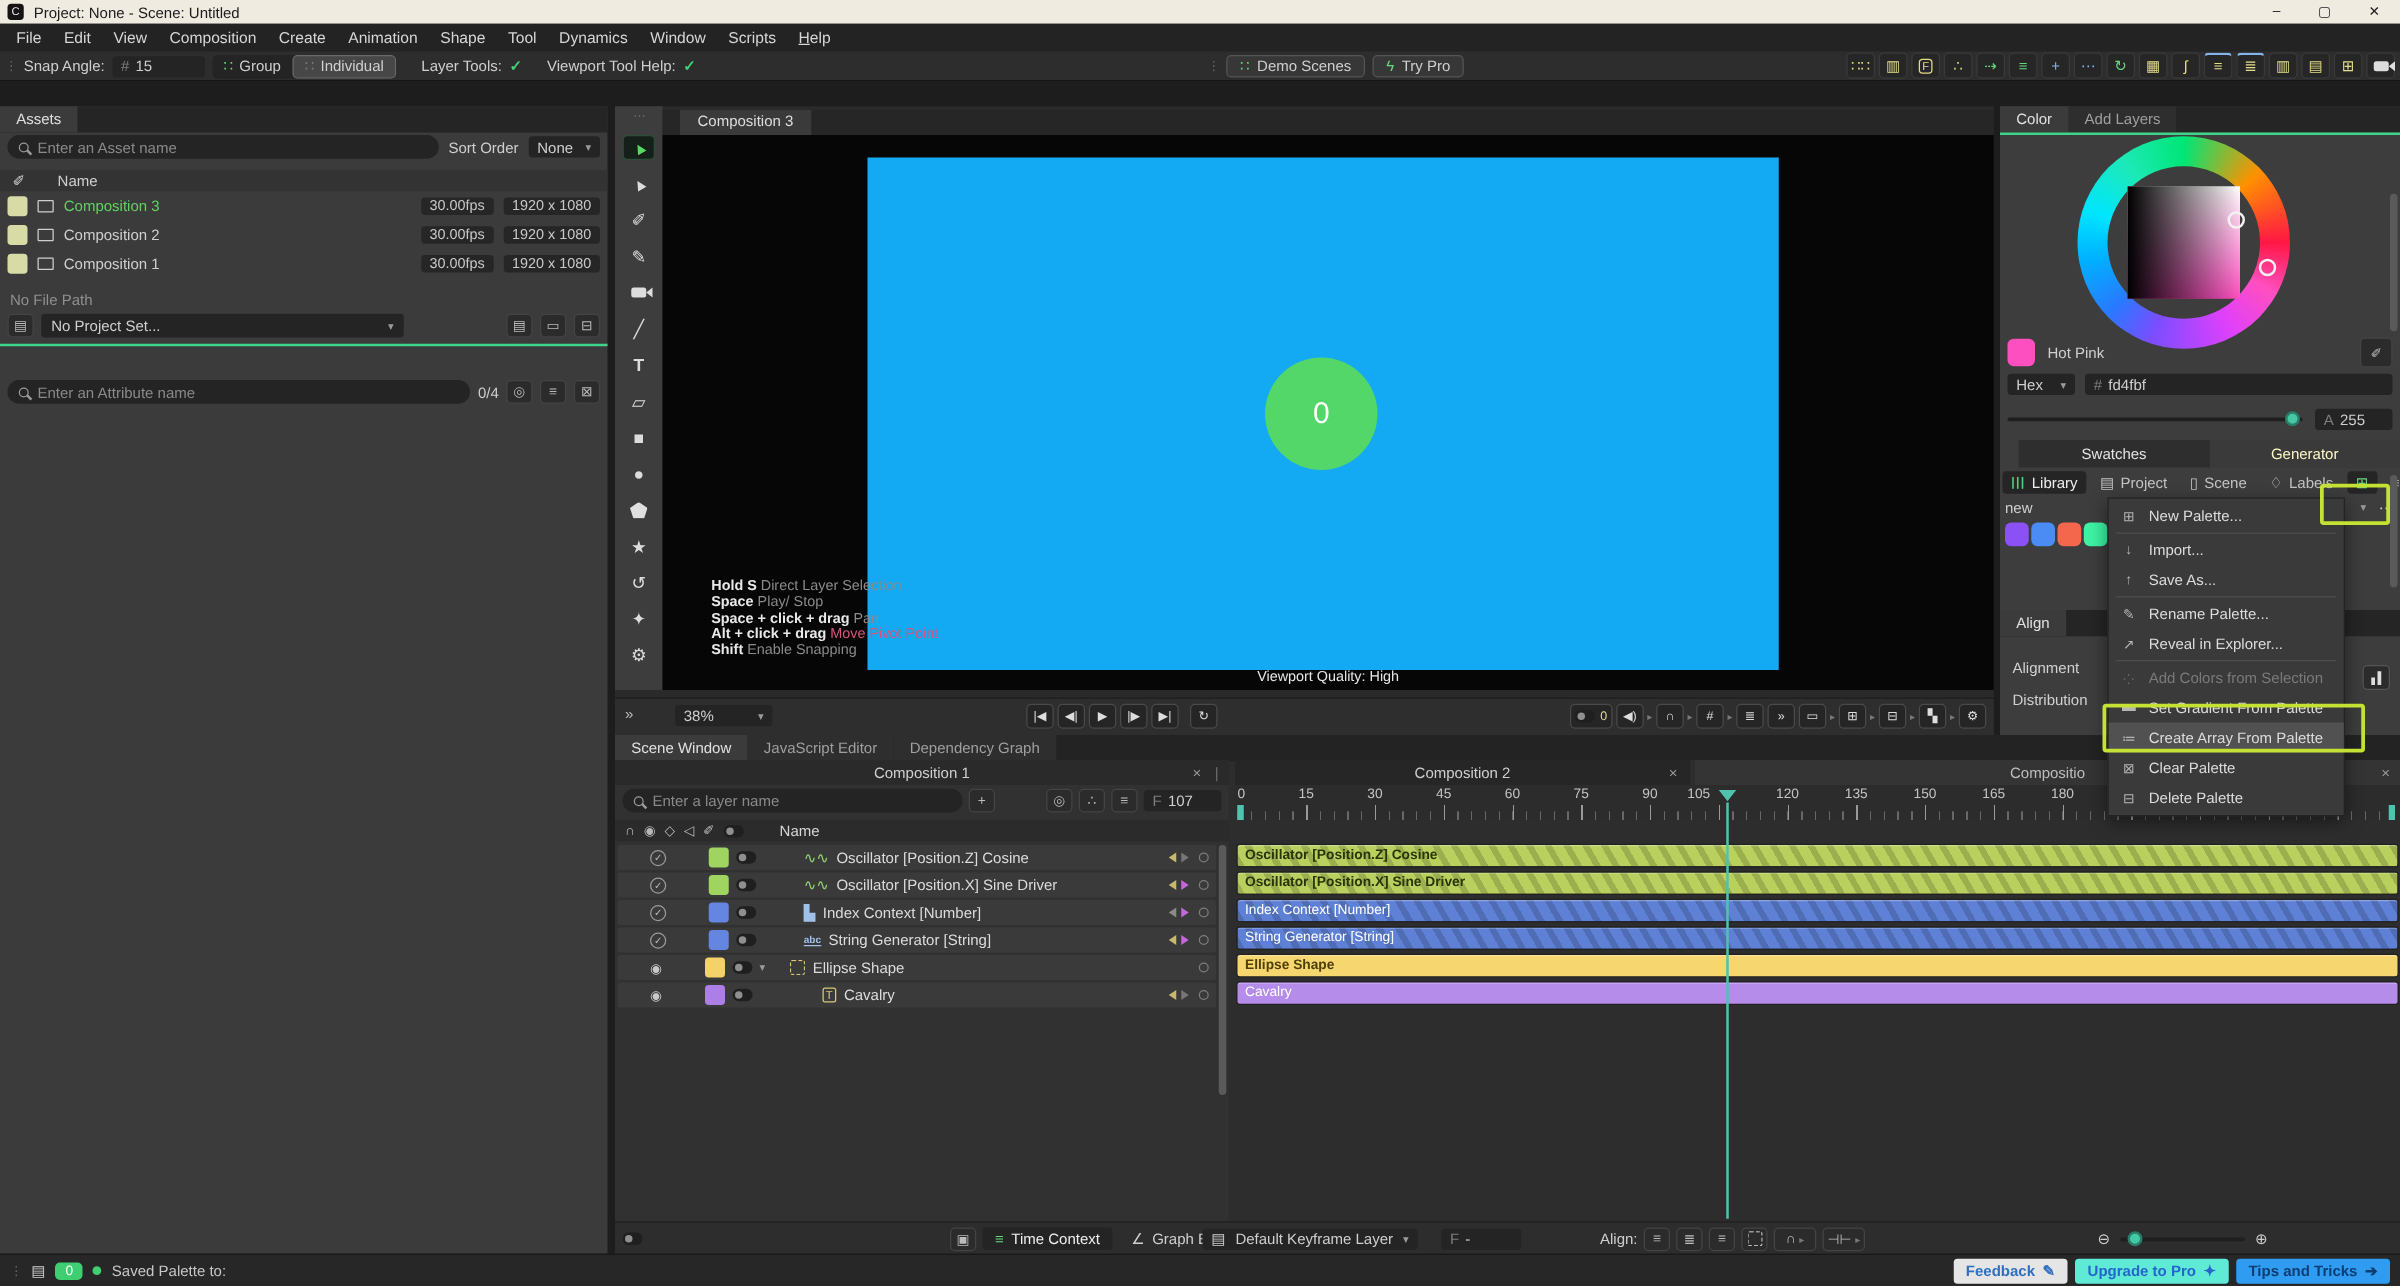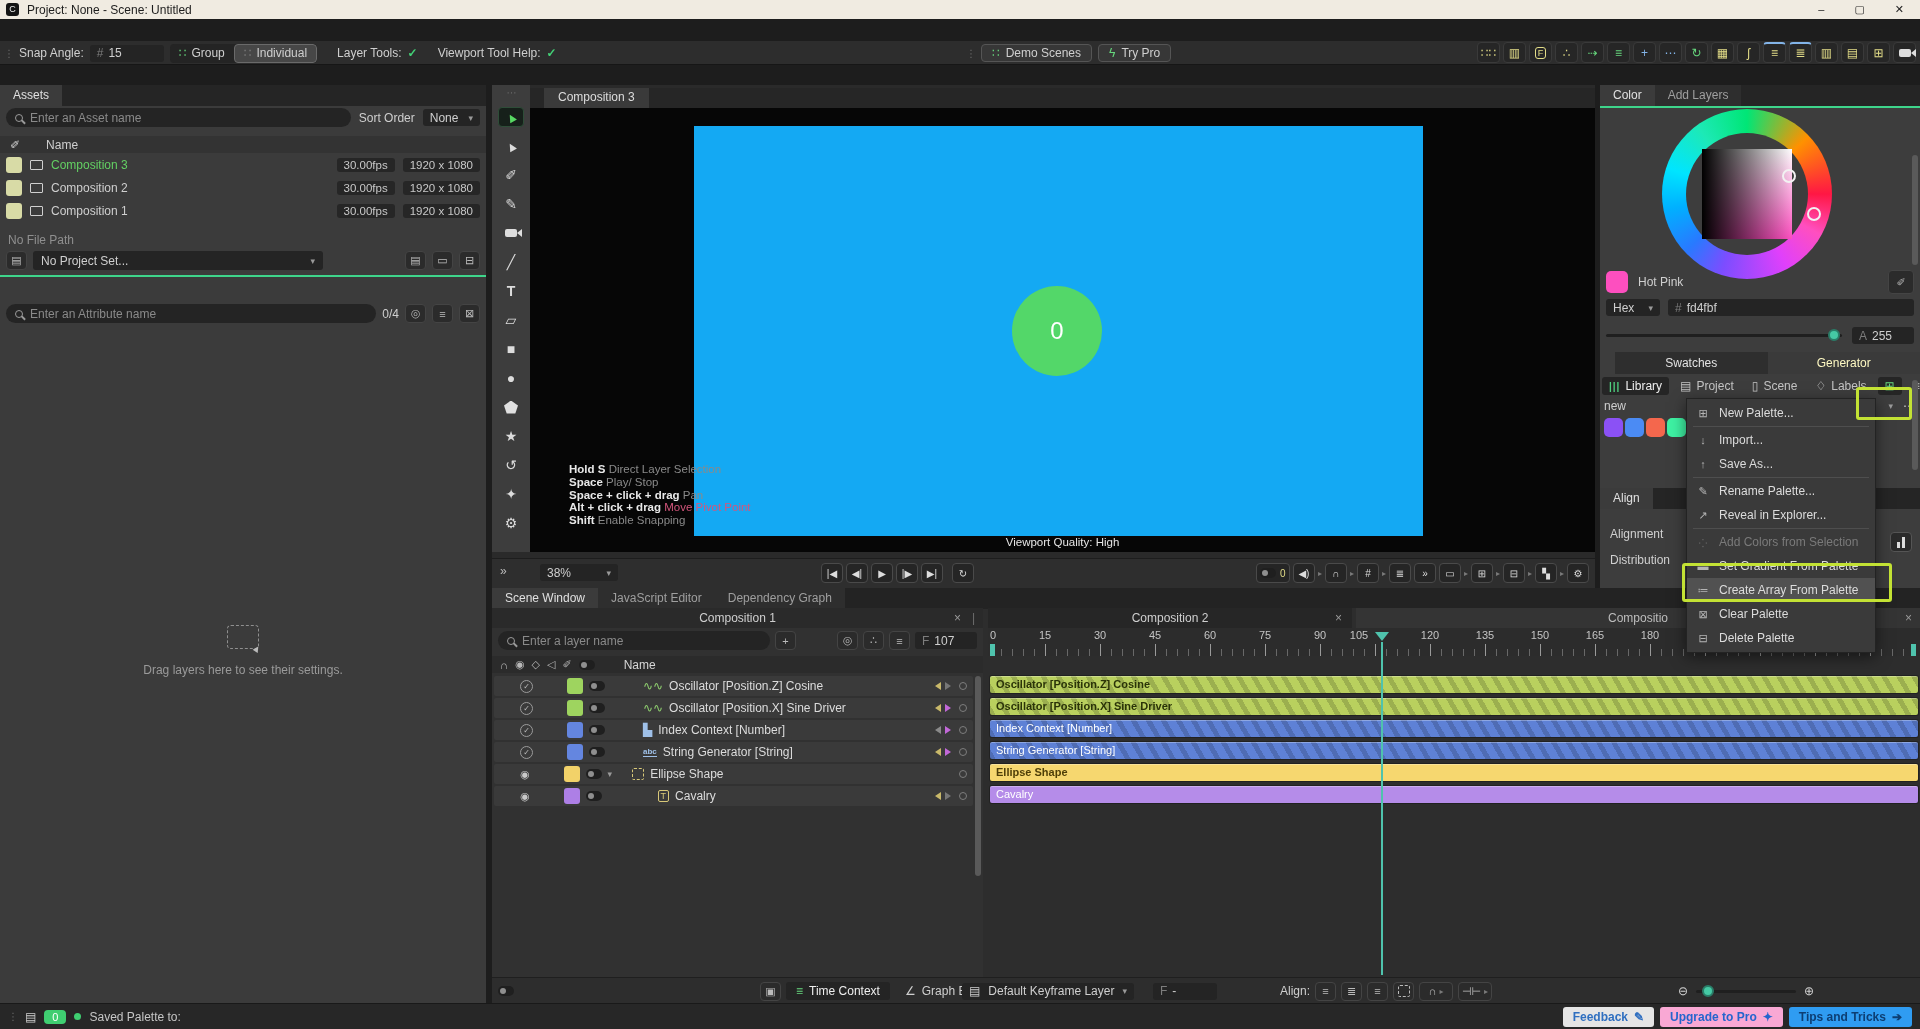--- a/index.html
+++ b/index.html
@@ -144,21 +144,21 @@
 .ftab{display:flex;align-items:center;gap:6px;padding:2px 10px;border-radius:3px;color:#cfcfcf}
 .ftab.on{background:#242424;color:#eee}
 .zoom-track{width:100px;height:3px;background:#1f1f1f;border-radius:2px;position:relative}
 .zoom-knob{position:absolute;left:6px;top:-5px;width:12px;height:12px;border-radius:50%;background:#45c9a4;border:2px solid #2a7d68}
 
 .statusbar{position:absolute;left:0;right:0;bottom:0;height:26px;background:#272727;border-top:1px solid #191919;display:flex;align-items:center;padding:0 8px;gap:8px}
 .badge0{background:#3fce71;color:#fff;border-radius:4px;padding:1px 8px;font-size:11px}
 .gdot{width:7px;height:7px;border-radius:50%;background:#3fce71}
 .st-btns{margin-left:auto;display:flex;gap:6px}
 .st-btn{border-radius:3px;padding:3px 10px;font-weight:bold;font-size:12px;display:flex;gap:6px;align-items:center}
-.b-feed{background:#e5e5e5;color:#2f6fc0}.b-up{background:#f9a8d4;color:#2565cd}.b-tip{background:#2f9cf2;color:#0d3e73}
+.b-feed{background:#e5e5e5;color:#2f6fc0}.b-up{background:#5eead4;color:#2565cd}.b-tip{background:#2f9cf2;color:#0d3e73}
 
 .ctx{position:absolute;left:1686px;top:398px;width:190px;background:#3a3a3a;border:1px solid #232323;box-shadow:0 4px 14px rgba(0,0,0,.5);z-index:50;padding:2px 0}
 .mi{height:24px;display:flex;align-items:center;gap:9px;padding:0 9px;color:#dcdcdc;font-size:12px;white-space:nowrap}
 .mi .mico{width:14px;text-align:center;color:#b5b5b5;font-size:11px;flex:none}
 .mi.dis{color:#7a7a7a}.mi.dis .mico{color:#6a6a6a}
 .mi.hl{background:#515151}
 .msep{height:1px;background:#4e4e4e;margin:1px 6px}
 .anno{position:absolute;border:3px solid #c3e234;border-radius:3px;z-index:60}
 .arrow-d{font-size:9px;color:#9a9a9a}
 </style>
@@ -170,20 +170,34 @@
   <div class="titlebar">
     <div class="app-icon">C</div>
     <span>Project: None - Scene: Untitled</span>
     <div class="win-btns">
       <span>–</span>
       <span>▢</span>
       <span>✕</span>
     </div>
   </div>
 
+  <div class="menubar">
+    <span class="menu-item">File</span>
+    <span class="menu-item">Edit</span>
+    <span class="menu-item">View</span>
+    <span class="menu-item">Composition</span>
+    <span class="menu-item">Create</span>
+    <span class="menu-item">Animation</span>
+    <span class="menu-item">Shape</span>
+    <span class="menu-item">Tool</span>
+    <span class="menu-item">Dynamics</span>
+    <span class="menu-item">Window</span>
+    <span class="menu-item">Scripts</span>
+    <span class="menu-item help">Help</span>
+  </div>
 
   <div class="toolbar">
     <div class="tb-grp" style="left:4px">
       <span class="grip">⋮</span>
       <span>Snap Angle:</span>
       <span class="fld" style="width:74px">
         <span class="dim">#</span>
         <span>15</span>
       </span>
       <div class="seg">
@@ -292,24 +306,20 @@
     <div class="divider-accent"></div>
     <div class="attr-search-row">
       <span class="search" style="flex:1">
         <span class="lens"></span>
         <span>Enter an Attribute name</span>
       </span>
       <span>0/4</span>
       <span class="sbtn">◎</span>
       <span class="sbtn">≡</span>
       <span class="sbtn">⊠</span>
-    </div>
-    <div class="drag-hint">
-      <div class="drag-ico"></div>
-      <div>Drag layers here to see their settings.</div>
     </div>
   </div>
 
   <div class="center">
     <div class="toolcol">
       <span class="grip">⋯</span>
       <span class="tool active">
           <span class="cursor-g">▲</span>
         </span>
       <span class="tool">

